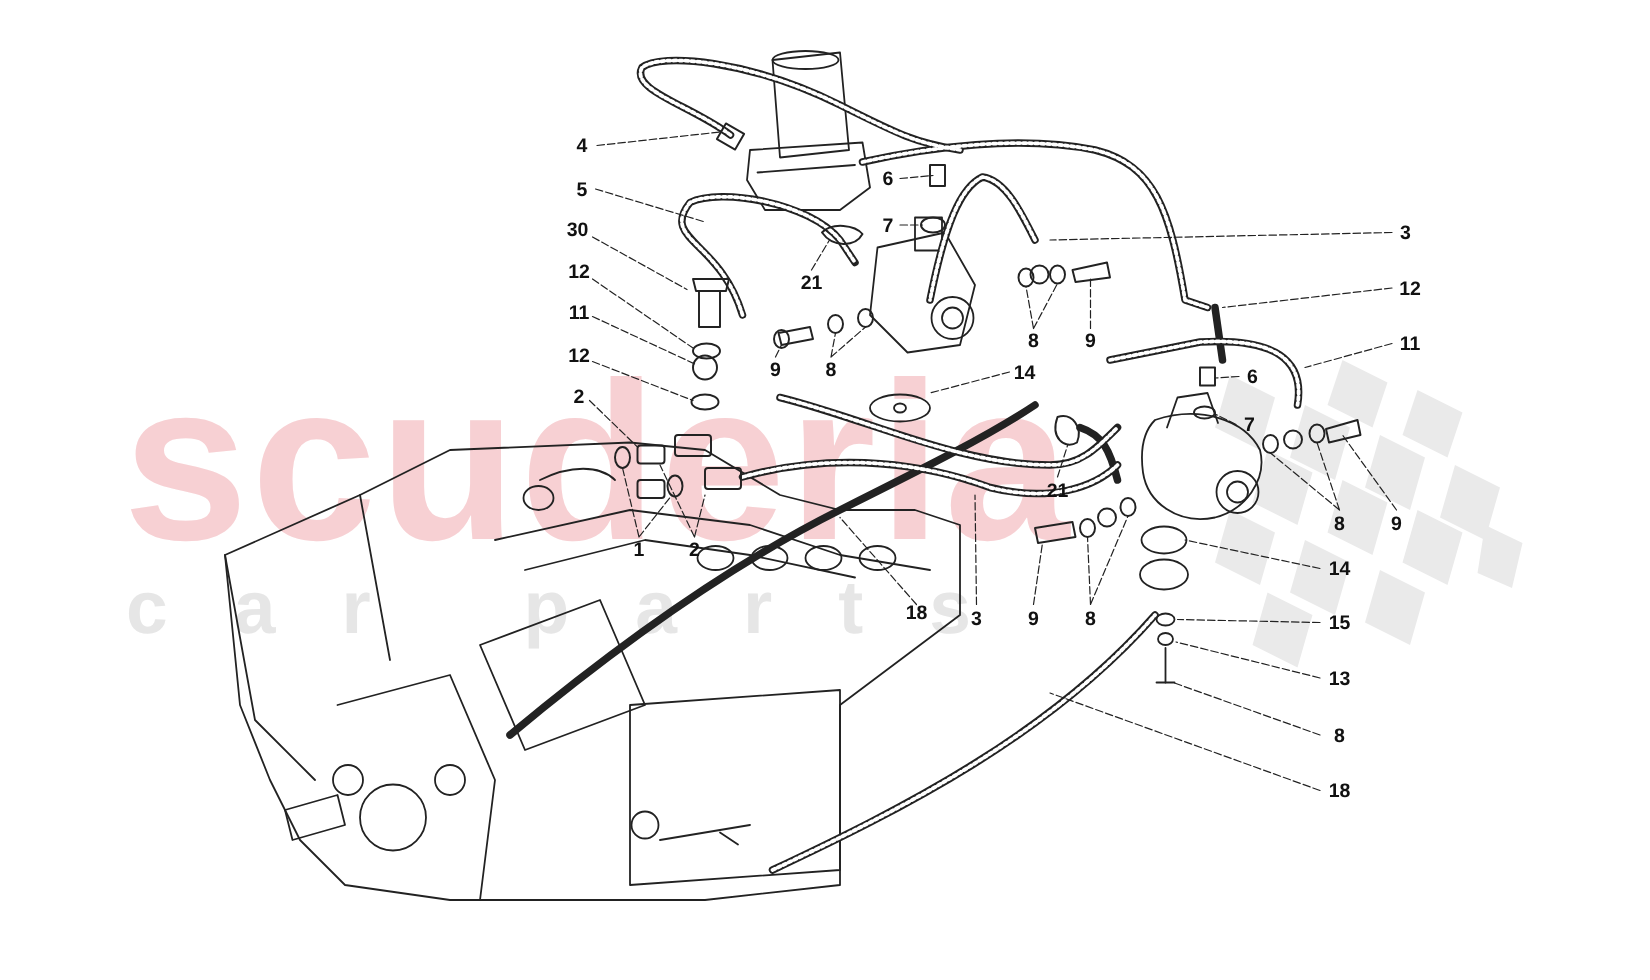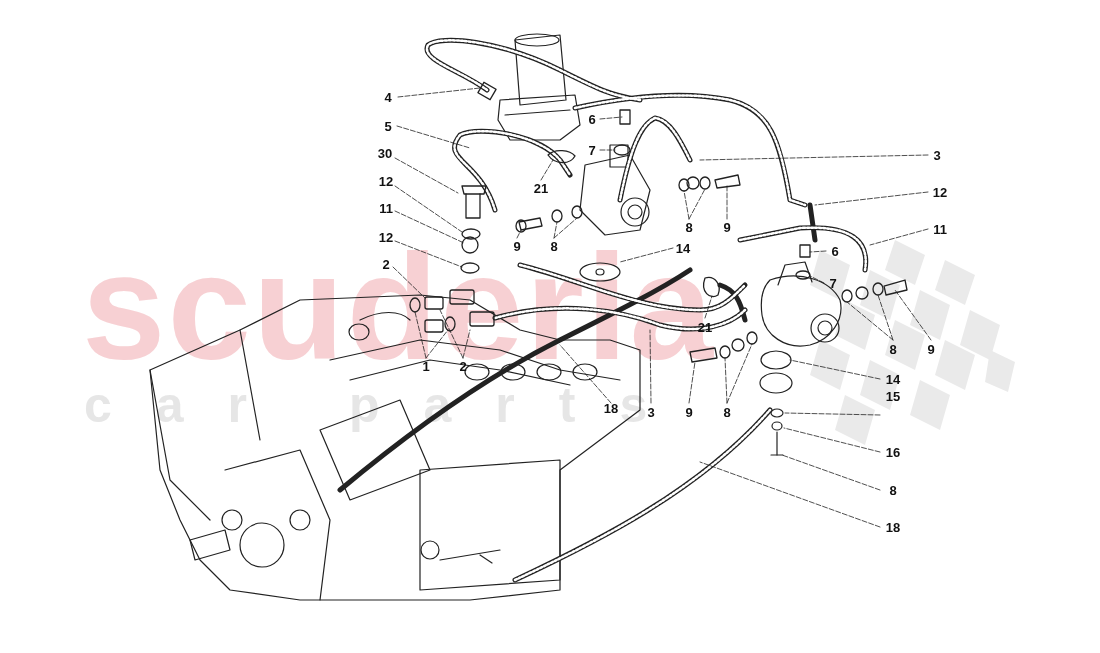--- a/index.html
+++ b/index.html
@@ -218,18 +218,18 @@
     <span class="lbl" style="left:835px;top:251px">6</span>
     <span class="lbl" style="left:833px;top:283px">7</span>
     <span class="lbl" style="left:705px;top:327px">21</span>
     <span class="lbl" style="left:893px;top:349px">8</span>
     <span class="lbl" style="left:931px;top:349px">9</span>
     <span class="lbl" style="left:611px;top:408px">18</span>
     <span class="lbl" style="left:651px;top:412px">3</span>
     <span class="lbl" style="left:689px;top:412px">9</span>
     <span class="lbl" style="left:727px;top:412px">8</span>
     <span class="lbl" style="left:893px;top:379px">14</span>
-    <span class="lbl" style="left:893px;top:396px">15</span>
-    <span class="lbl" style="left:893px;top:452px">16</span>
+    <span class="lbl" style="left:893px;top:415px">15</span>
+    <span class="lbl" style="left:893px;top:452px">13</span>
     <span class="lbl" style="left:893px;top:490px">8</span>
     <span class="lbl" style="left:893px;top:527px">18</span>
   </div>
 </div>
 
 </body></html>

